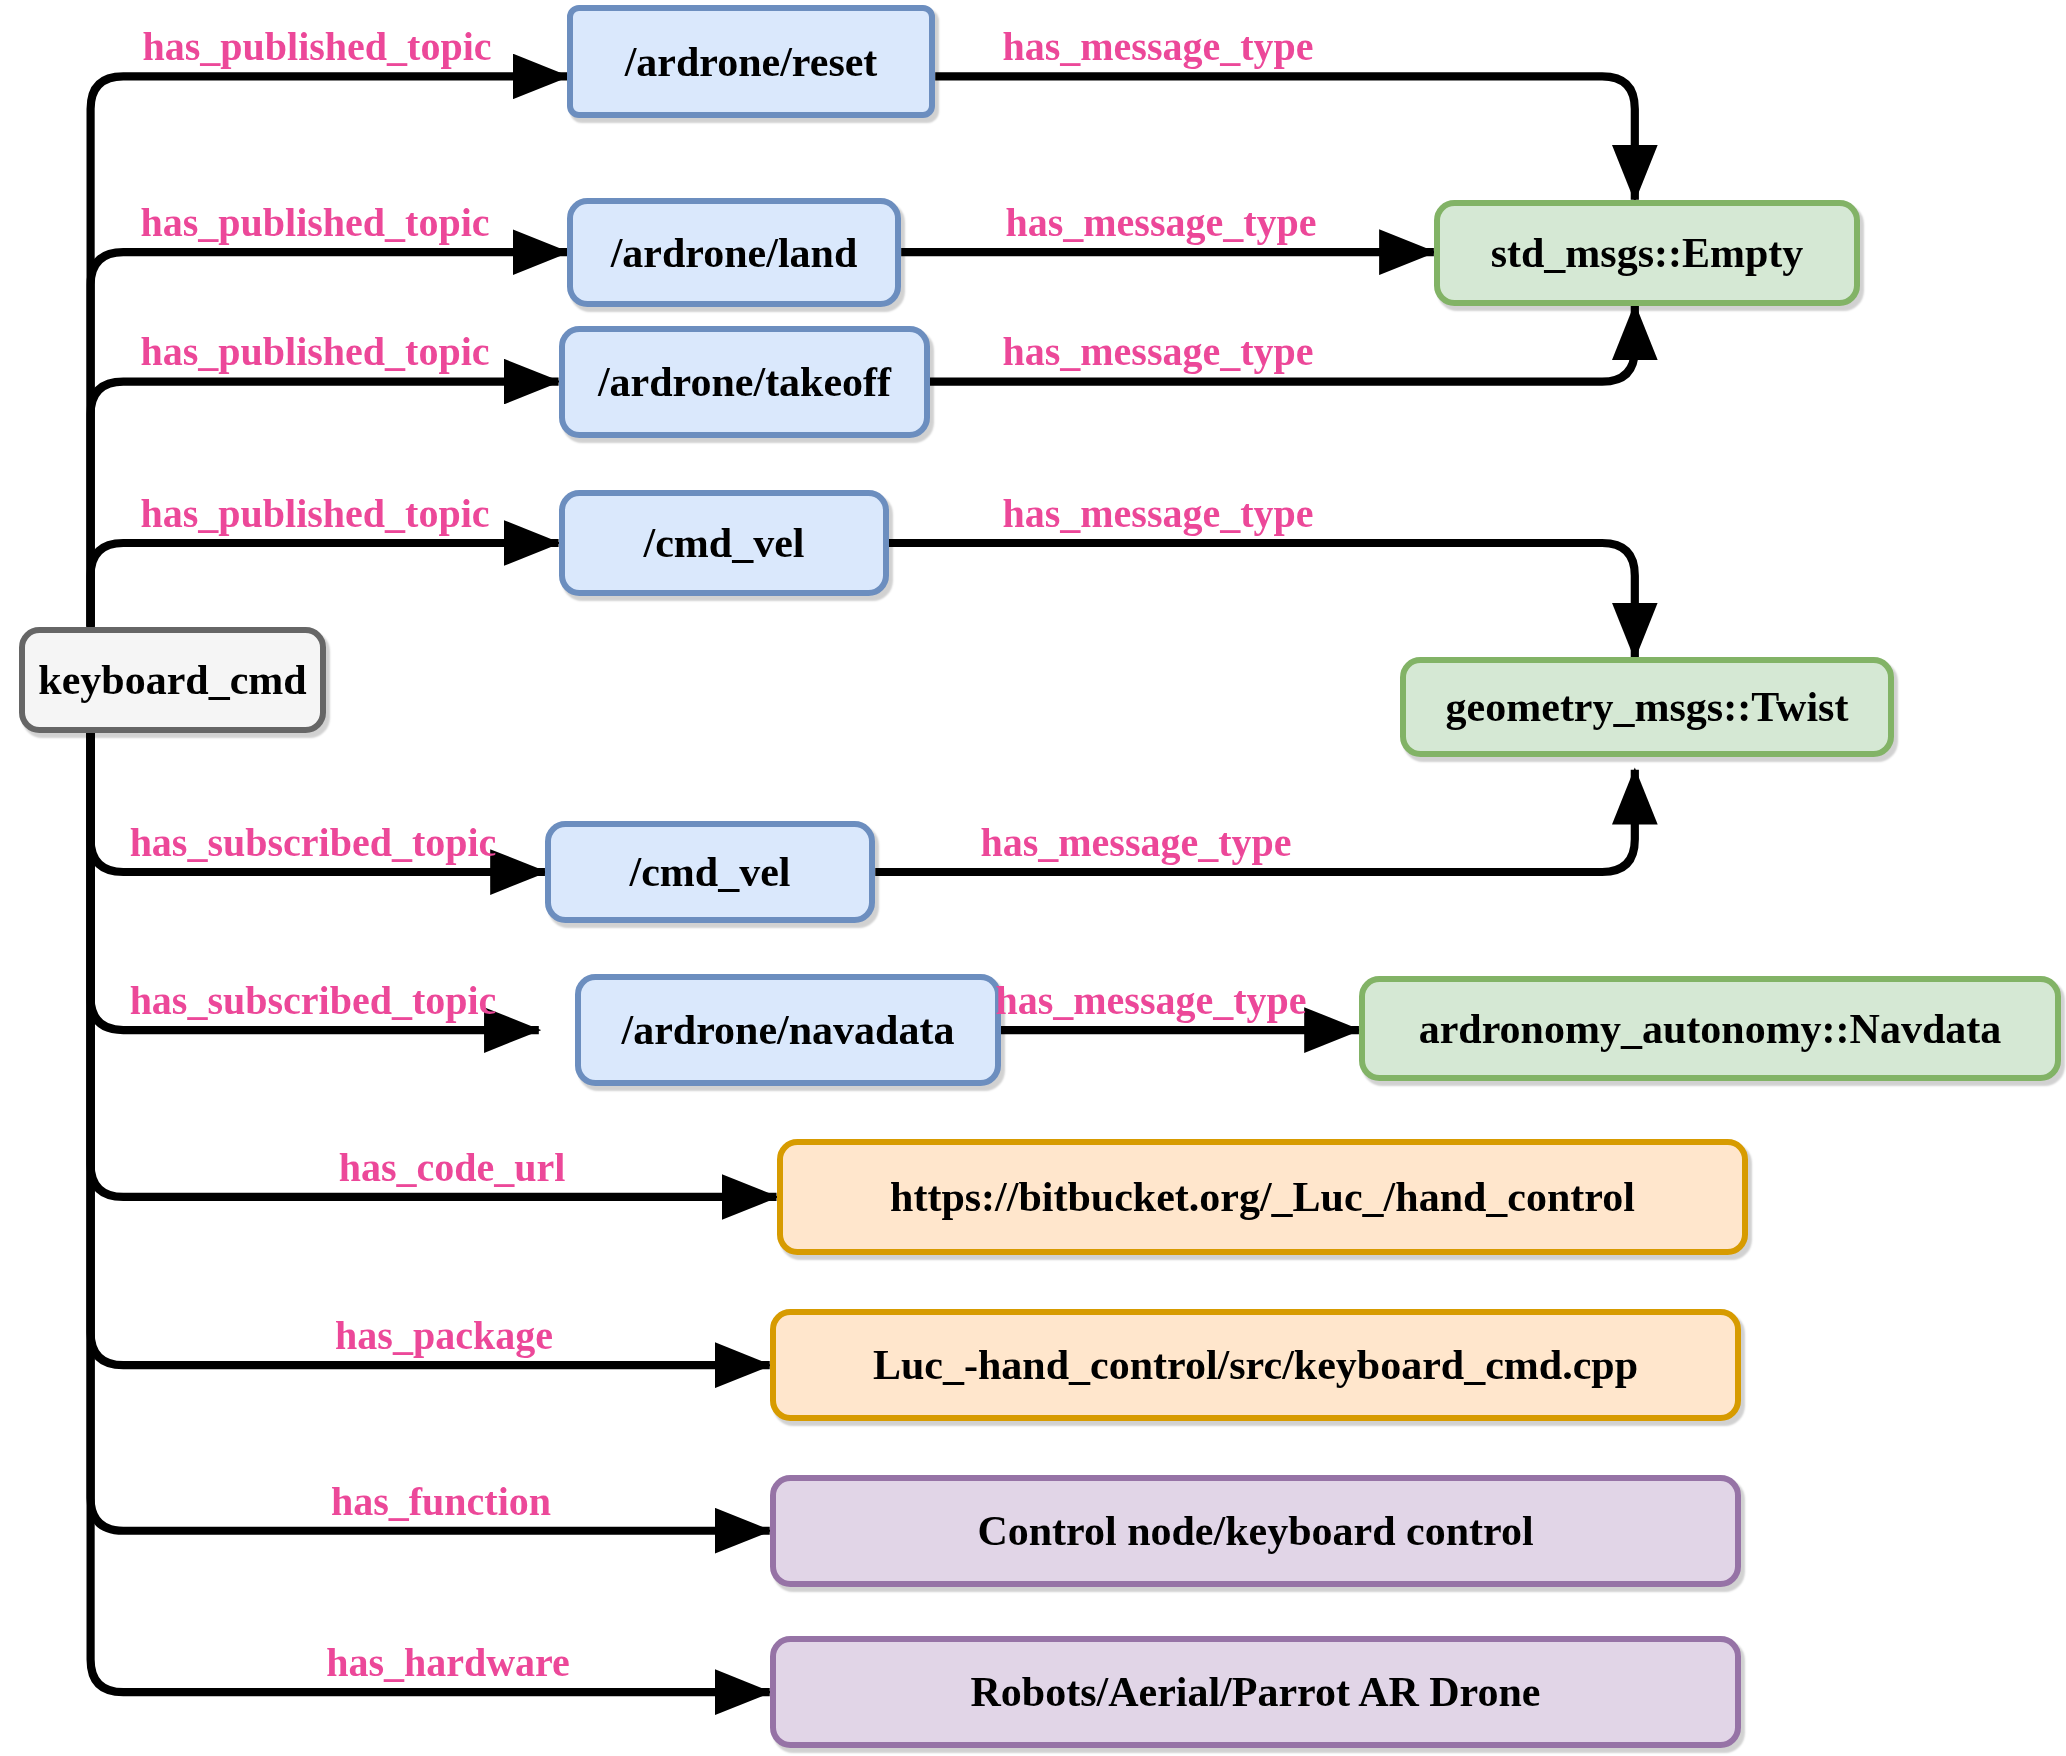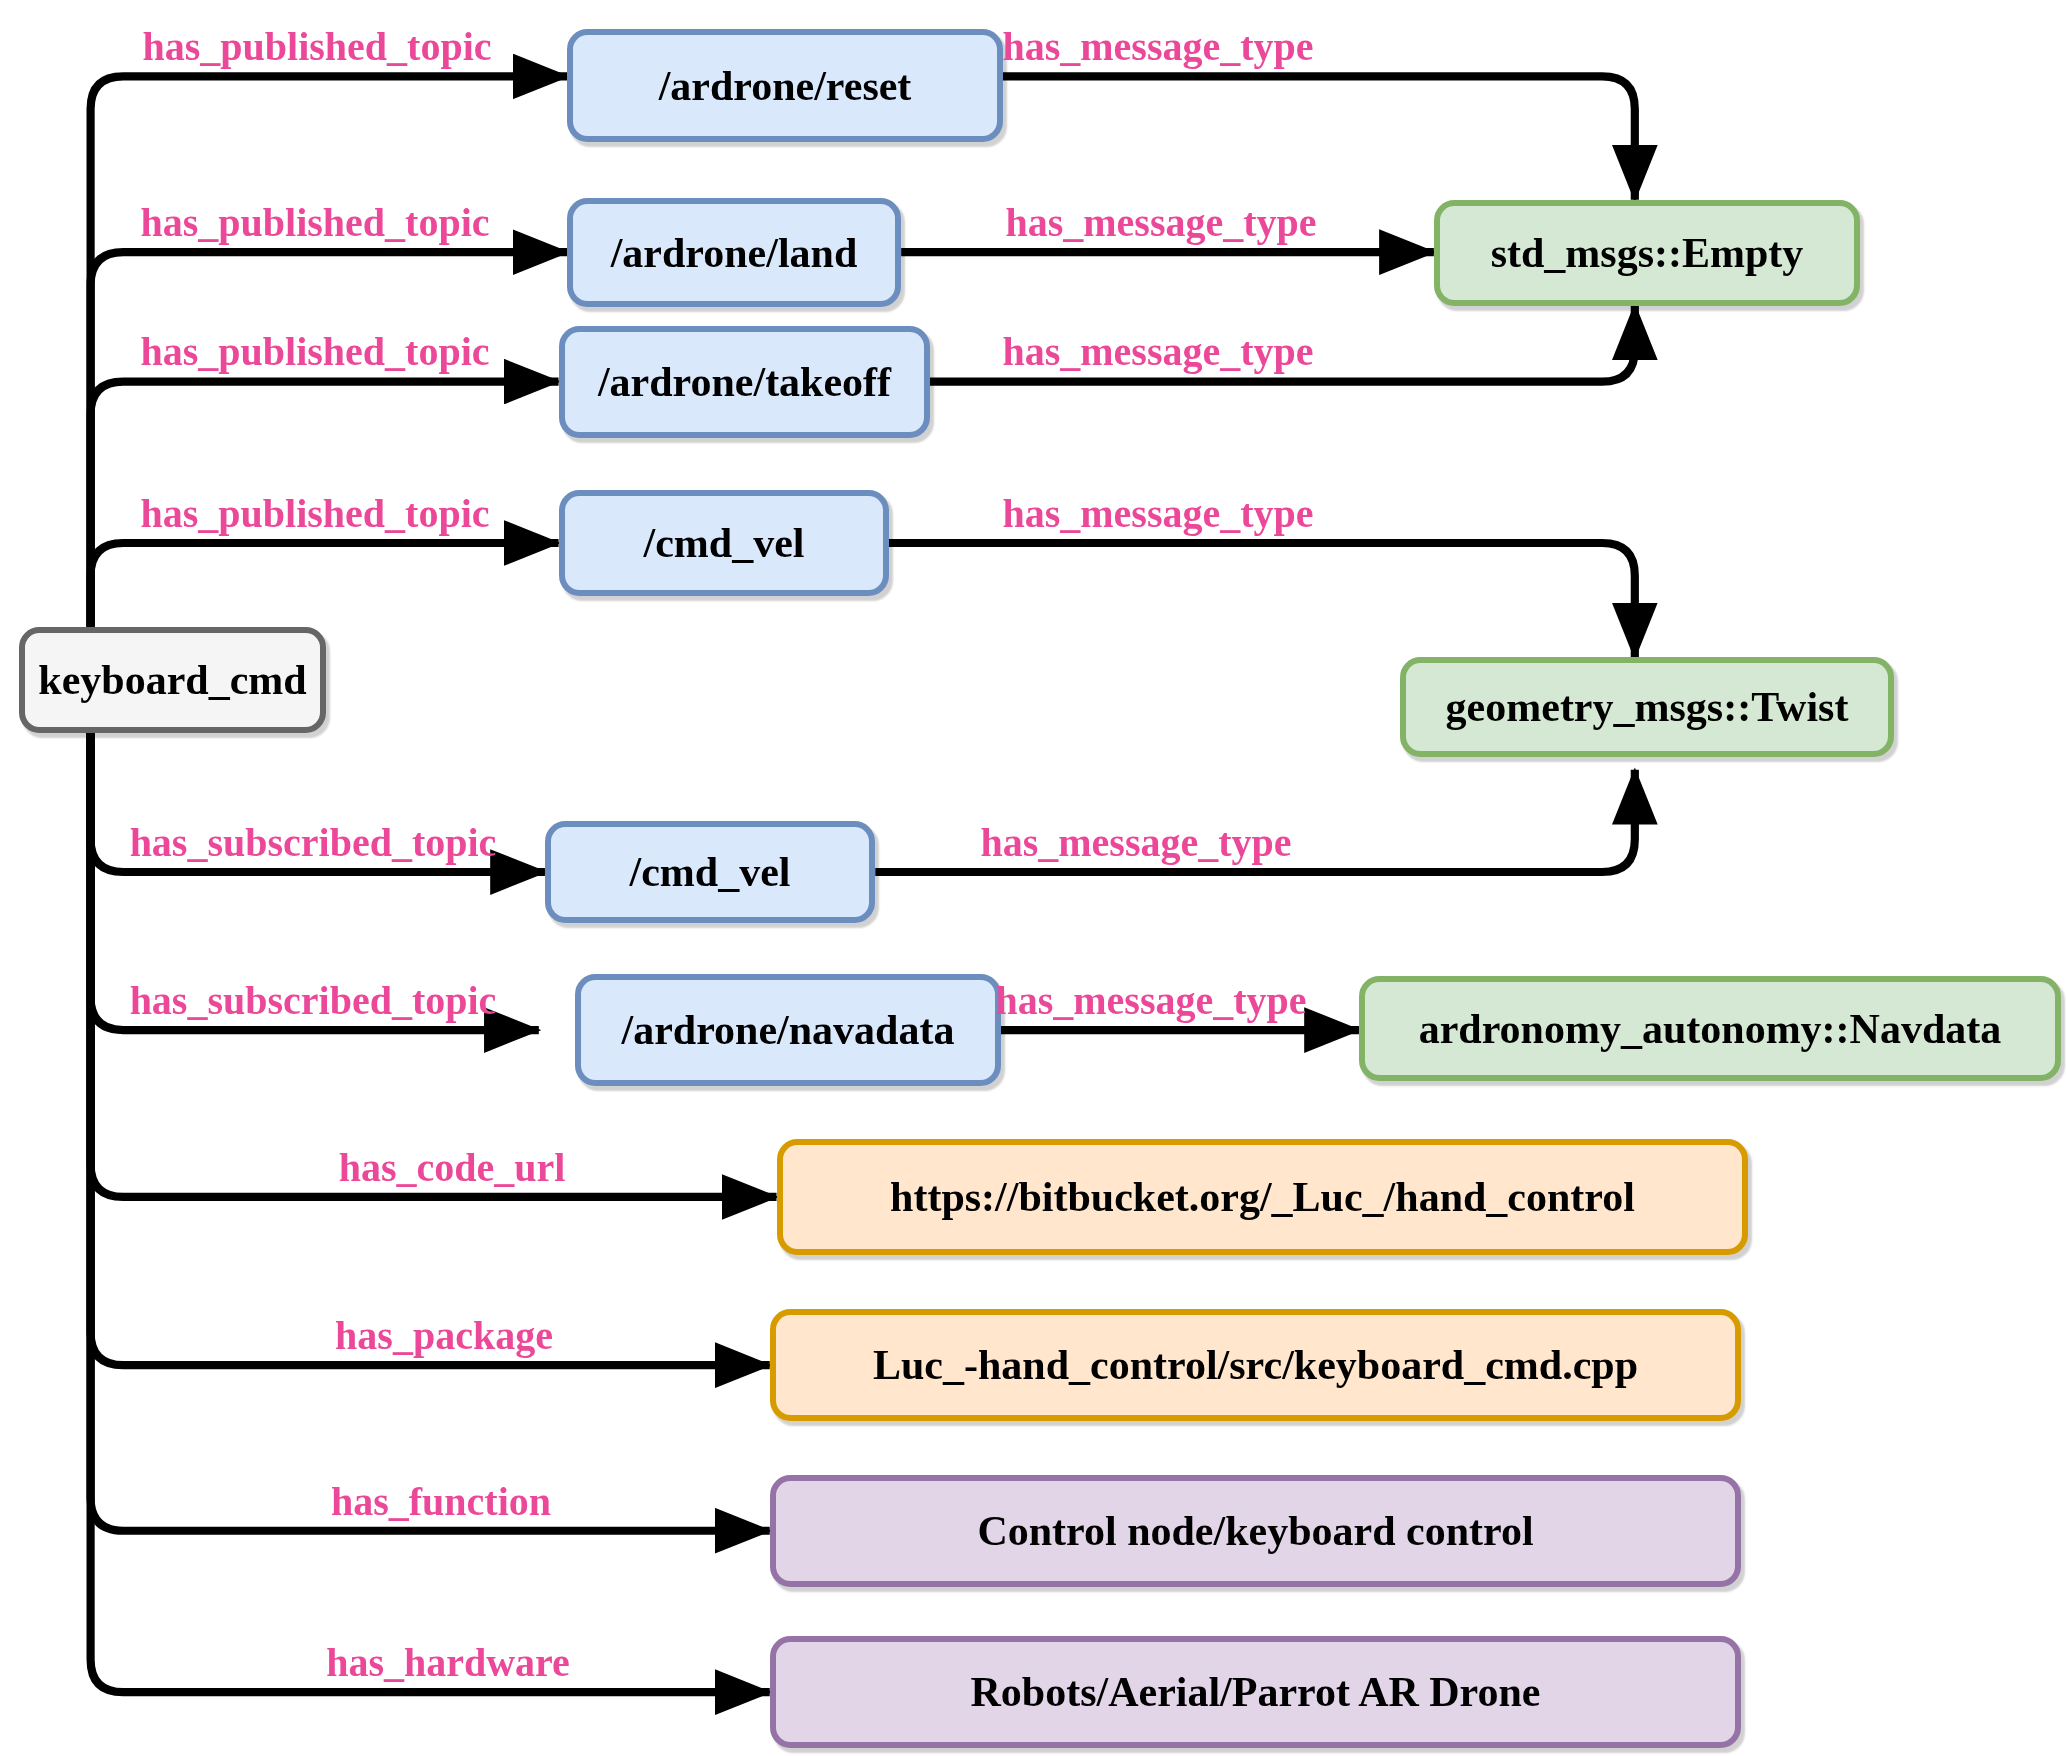--- a/index.html
+++ b/index.html
@@ -13,21 +13,21 @@
         box-shadow:3.4px 4.1px 2px rgba(0,0,0,0.18);}
   .kind-topic{background:#dae8fc;border-color:#6c8ebf;}
   .kind-message{background:#d5e8d4;border-color:#82b366;}
   .kind-resource{background:#ffe6cc;border-color:#d79b00;}
   .kind-meta{background:#e1d5e7;border-color:#9673a6;}
   .kind-center{background:#f5f5f5;border-color:#666666;}
   .elabel{position:absolute;transform:translateX(-50%);font-weight:bold;font-size:40px;
           white-space:nowrap;color:#ec4899;}
   
   .p-keyboard{left:19px;top:627px;width:307px;height:106px;}
-  .p-reset{left:567px;top:29px;width:436px;height:113px;}
+  .p-reset{left:567px;top:5px;width:368px;height:113px;border-radius:12px;}
   .p-land{left:567px;top:198px;width:334px;height:109px;}
   .p-takeoff{left:559px;top:326px;width:371px;height:112px;}
   .p-cmdvel-pub{left:559px;top:490px;width:330px;height:106px;}
   .p-empty{left:1434px;top:200px;width:426px;height:106px;}
   .p-twist{left:1400px;top:657px;width:494px;height:100px;}
   .p-cmdvel-sub{left:545px;top:821px;width:330px;height:102px;}
   .p-navadata{left:539px;top:974px;width:426px;height:112px;margin-left:36px;}
   .p-navdata-msg{left:1359px;top:976px;width:702px;height:105px;}
   .p-codeurl{left:777px;top:1139px;width:971px;height:116px;}
   .p-package{left:770px;top:1309px;width:971px;height:112px;}

